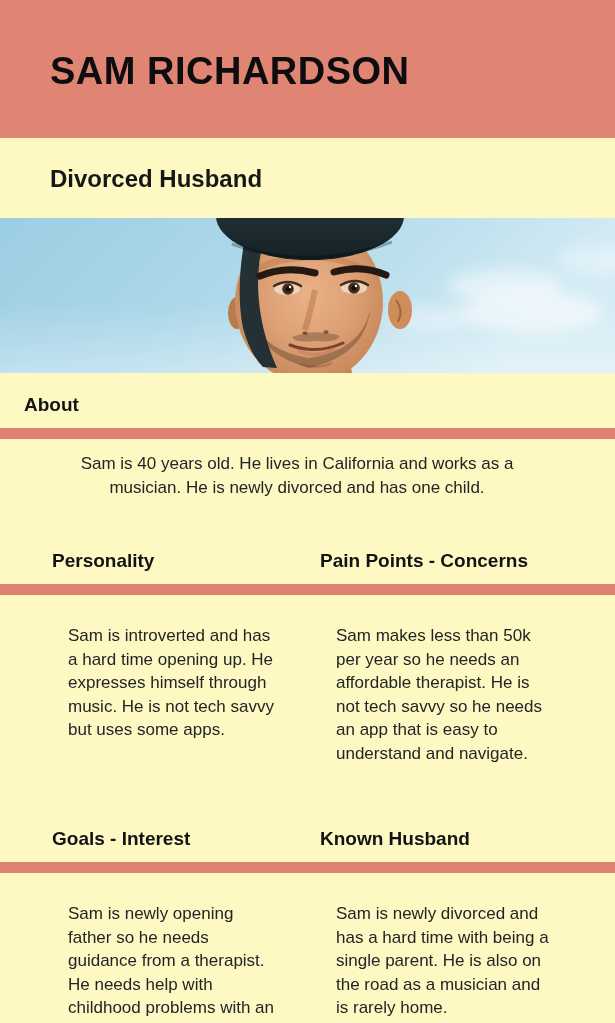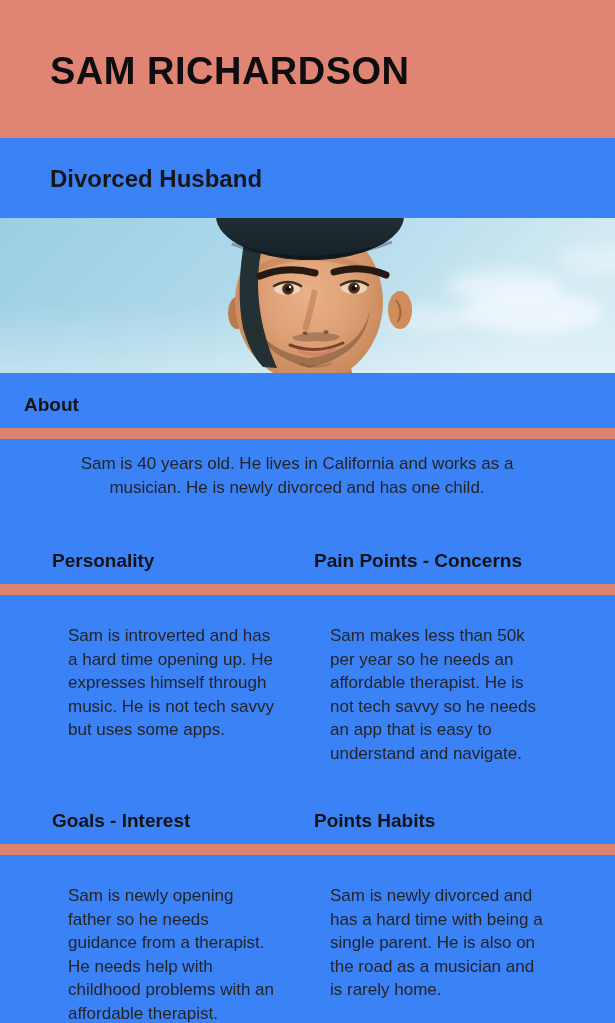--- a/index.html
+++ b/index.html
@@ -5,21 +5,21 @@
   html,body{margin:0;padding:0;}
   body{
     font-family:"Liberation Sans","DejaVu Sans",sans-serif;
     background:#ffffff;
   }
   .page{
     position:relative;
     width:615px;
     height:1023px;
     margin:0 auto;
-    background:#3b82f6;
+    background:#fef9c3;
     overflow:hidden;
     color:#161617;
   }
   
   .header{
     height:138px;
     background:#e08573;
   }
   .persona-name{
     margin:0;
@@ -63,25 +63,25 @@
     max-width:490px;
     font-size:17px;
     line-height:23.5px;
     color:#242427;
     text-align:center;
   }
   
   .cols{
     display:grid;
     grid-template-columns:238px 252px;
-    column-gap:24px;
+    column-gap:30px;
     padding-left:52px;
   }
   .cols-heads{margin-top:50px;}
-  .cols-heads.second{margin-top:28px;}
+  .cols-heads.second{margin-top:46px;}
   .cols .section-title{margin:0;}
   .cols-body{margin-top:13px;}
   .col-text{
     margin:16px;
     font-size:17px;
     line-height:23.5px;
     color:#242427;
   }
 </style>
 </head>
@@ -187,21 +187,21 @@
     <h3 class="section-title">Pain Points - Concerns</h3>
   </div>
   <div class="divider"></div>
   <div class="cols cols-body">
     <p class="col-text">Sam is introverted and has a hard time opening up. He expresses himself through music. He is not tech savvy but uses some apps.</p>
     <p class="col-text">Sam makes less than 50k per year so he needs an affordable therapist. He is not tech savvy so he needs an app that is easy to understand and navigate.</p>
   </div>
 
   <div class="cols cols-heads second">
     <h3 class="section-title">Goals - Interest</h3>
-    <h3 class="section-title">Points Habits</h3>
+    <h3 class="section-title">Known Husband</h3>
   </div>
   <div class="divider"></div>
   <div class="cols cols-body">
     <p class="col-text">Sam is newly opening father so he needs guidance from a therapist. He needs help with childhood problems with an affordable therapist.</p>
     <p class="col-text">Sam is newly divorced and has a hard time with being a single parent. He is also on the road as a musician and is rarely home.</p>
   </div>
 
 </div>
 
 </body></html>

